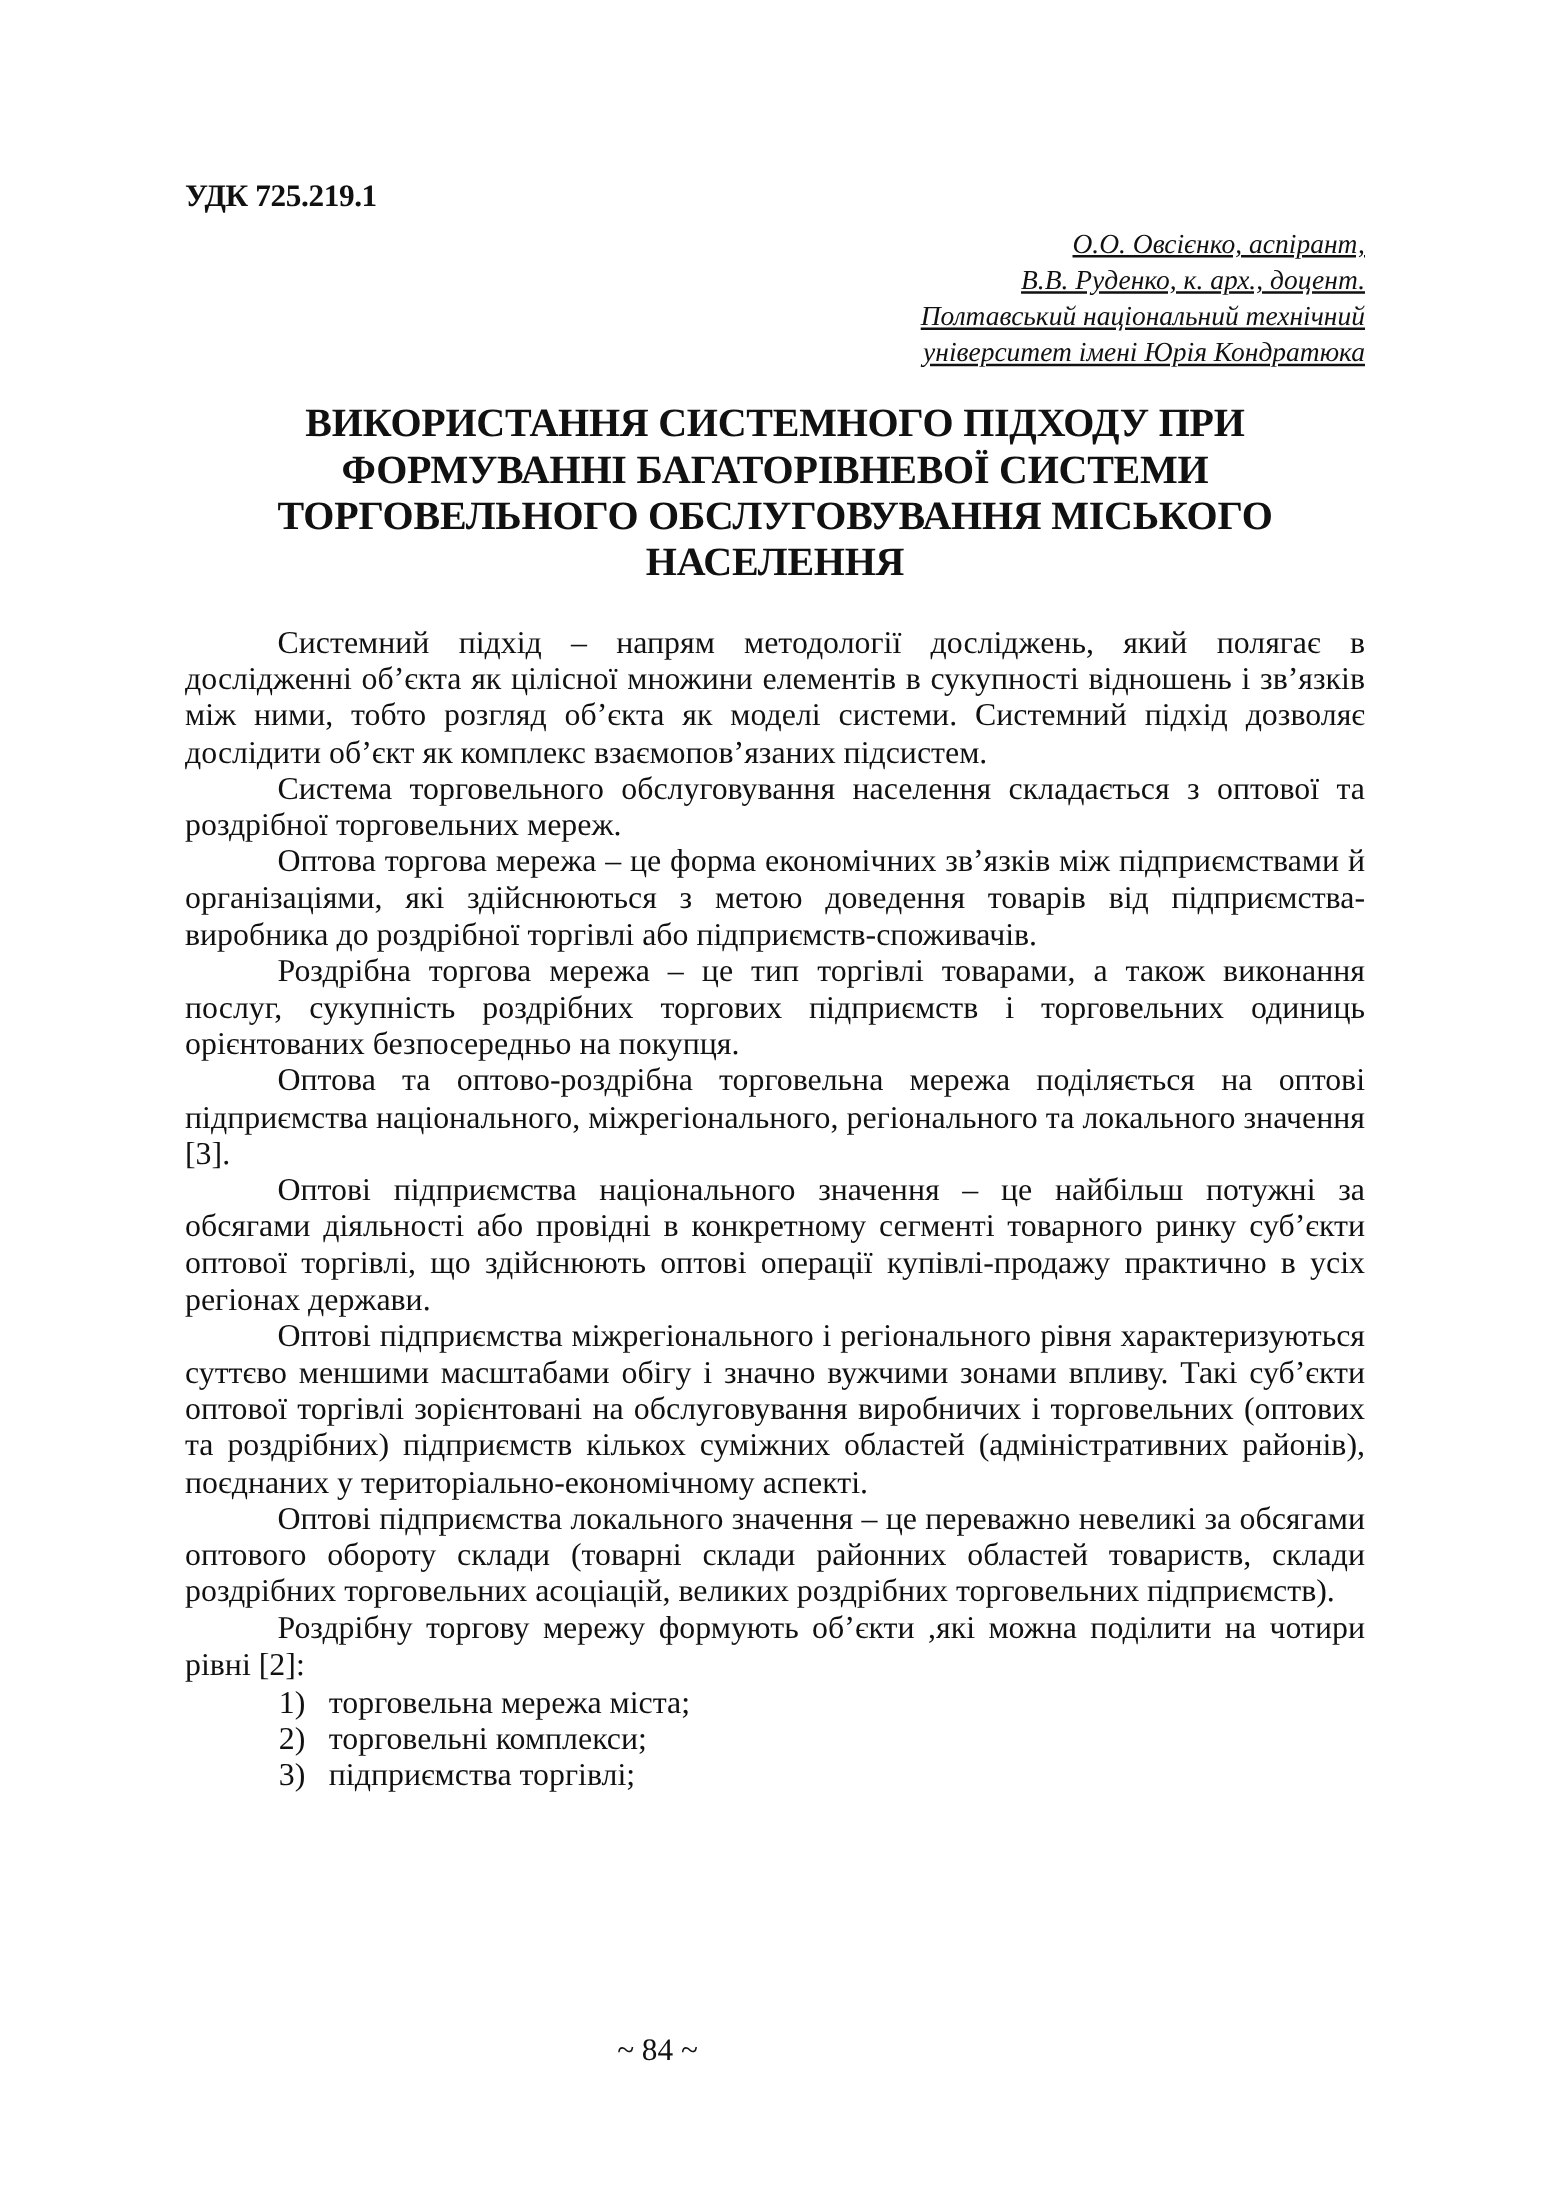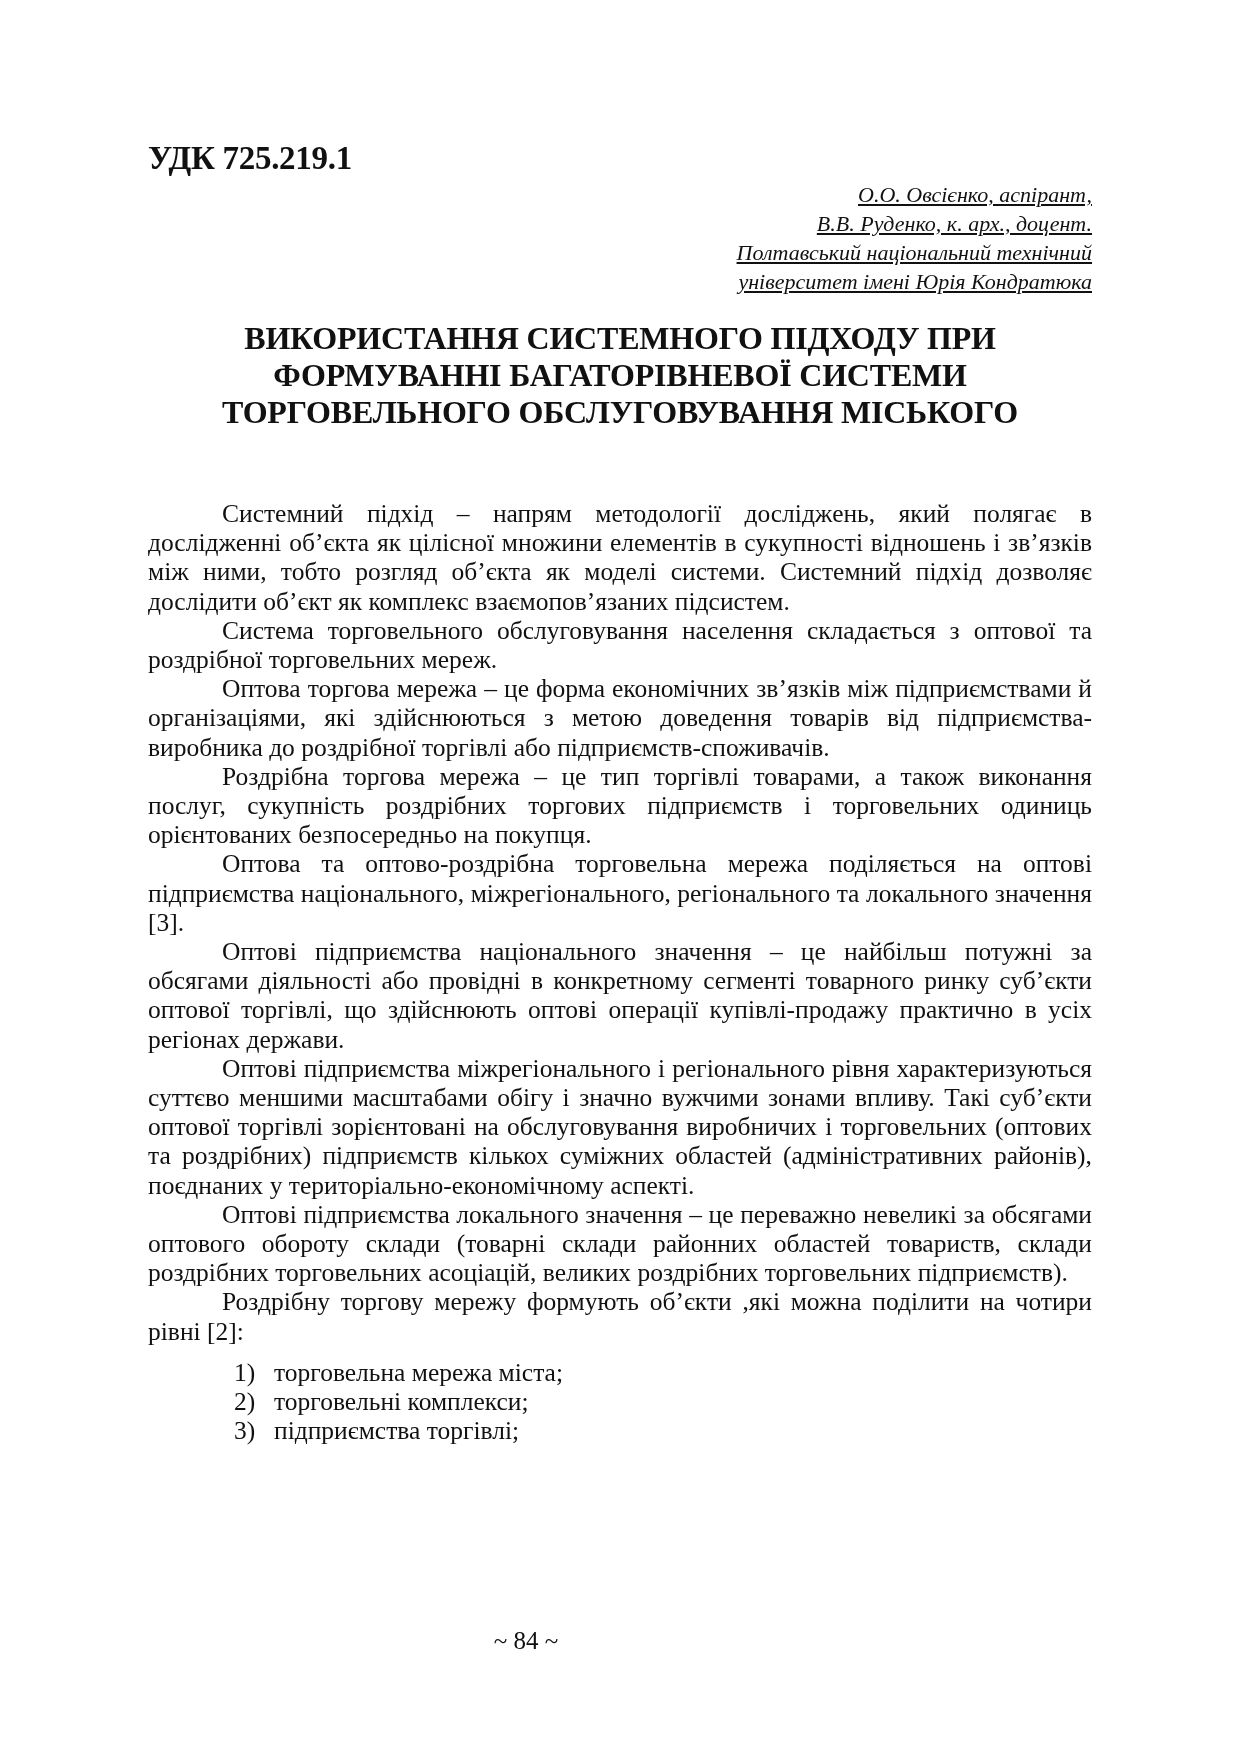--- a/index.html
+++ b/index.html
@@ -18,21 +18,21 @@
   .page {
     position: absolute;
     left: 148px;
     top: 0;
     width: 944px;
   }
   .udc {
     position: absolute;
     left: 0;
     top: 143px;
-    font-size: 33px;
+    font-size: 25px;
     font-weight: bold;
     line-height: 30px;
     letter-spacing: -0.3px;
     text-align: right;
   }
   .authors {
     position: absolute;
     right: 0;
     top: 180px;
     text-align: right;
@@ -63,21 +63,21 @@
     line-height: 29.2px;
     text-align: justify;
   }
   .body p {
     margin: 0;
     text-indent: 74px;
     text-align: justify;
     font-family: Liberation Serif, serif;
   }
   .list {
-    margin: 12px;
+    margin: 1px;
     padding: 0;
     list-style: none;
   }
   .list li {
     margin: 0;
     padding-left: 74px;
     position: relative;
   }
   .list .num {
     display: inline-block;
@@ -104,20 +104,21 @@
     <div>О.О. Овсієнко, аспірант,</div>
     <div>В.В. Руденко, к. арх., доцент.</div>
     <div>Полтавський національний технічний</div>
     <div>університет імені Юрія Кондратюка</div>
   </div>
 
   <div class="title">
     <div>ВИКОРИСТАННЯ СИСТЕМНОГО ПІДХОДУ ПРИ</div>
     <div>ФОРМУВАННІ БАГАТОРІВНЕВОЇ СИСТЕМИ</div>
     <div>ТОРГОВЕЛЬНОГО ОБСЛУГОВУВАННЯ МІСЬКОГО</div>
+    <div>НАСЕЛЕННЯ</div>
   </div>
 
   <div class="body">
     <p>Системний підхід – напрям методології досліджень, який полягає в дослідженні об’єкта як цілісної множини елементів в сукупності відношень і зв’язків між ними, тобто розгляд об’єкта як моделі системи. Системний підхід дозволяє дослідити об’єкт як комплекс взаємопов’язаних підсистем.</p>
     <p>Система торговельного обслуговування населення складається з оптової та роздрібної торговельних мереж.</p>
     <p>Оптова торгова мережа – це форма економічних зв’язків між підприємствами й організаціями, які здійснюються з метою доведення товарів від підприємства-виробника до роздрібної торгівлі або підприємств-споживачів.</p>
     <p>Роздрібна торгова мережа – це тип торгівлі товарами, а також виконання послуг, сукупність роздрібних торгових підприємств і торговельних одиниць орієнтованих безпосередньо на покупця.</p>
     <p>Оптова та оптово-роздрібна торговельна мережа поділяється на оптові підприємства національного, міжрегіонального, регіонального та локального значення [3].</p>
     <p>Оптові підприємства національного значення – це найбільш потужні за обсягами діяльності або провідні в конкретному сегменті товарного ринку суб’єкти оптової торгівлі, що здійснюють оптові операції купівлі-продажу практично в усіх регіонах держави.</p>
     <p>Оптові підприємства міжрегіонального і регіонального рівня характеризуються суттєво меншими масштабами обігу і значно вужчими зонами впливу. Такі суб’єкти оптової торгівлі зорієнтовані на обслуговування виробничих і торговельних (оптових та роздрібних) підприємств кількох суміжних областей (адміністративних районів), поєднаних у територіально-економічному аспекті.</p>

